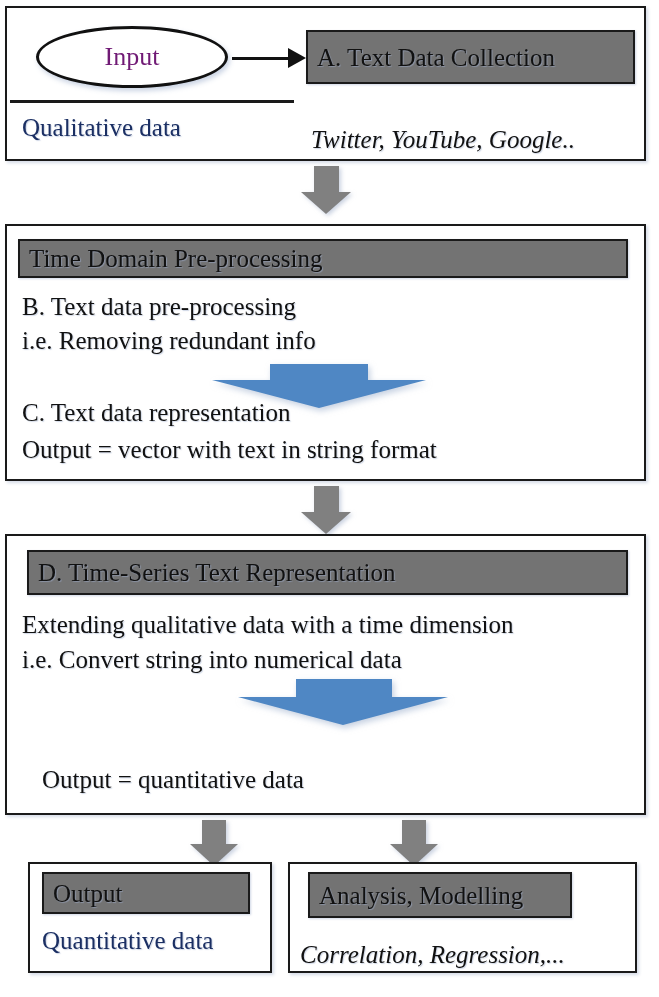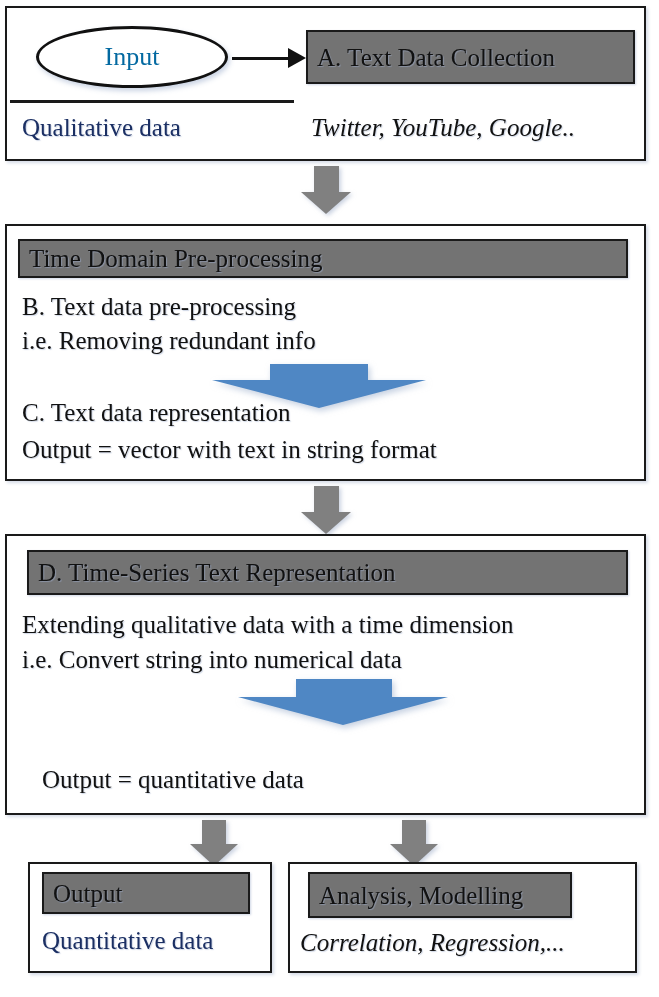--- a/index.html
+++ b/index.html
@@ -52,38 +52,38 @@
 
   
   .txt {
     position: absolute;
     white-space: nowrap;
     line-height: 1;
     color: #111111;
     text-shadow: 1px 1px 1px rgba(160,175,205,0.5);
   }
   .t-body   { font-size: 25px; }
-  .t-italic { font-size: 25px; font-style: italic; }
+  .t-italic { font-size: 25px; font-style: italic; margin-top: 12px; }
   .t-blue   { color: #1b2f63; text-align: right; }
 
   
   .ellipse {
     position: absolute;
     box-sizing: border-box;
     border: 3px solid #111111;
     border-radius: 50%;
     background: #ffffff;
     display: flex;
     align-items: center;
     justify-content: center;
     box-shadow: 2px 3px 5px rgba(140,160,195,0.45);
   }
   .ellipse span {
     font-size: 26px;
-    color: #0369a1;
+    color: #701a75;
     line-height: 1;
   }
 
   
   .hrule {
     position: absolute;
     height: 0;
     border-top: 3px solid #1a1a1a;
   }
 

